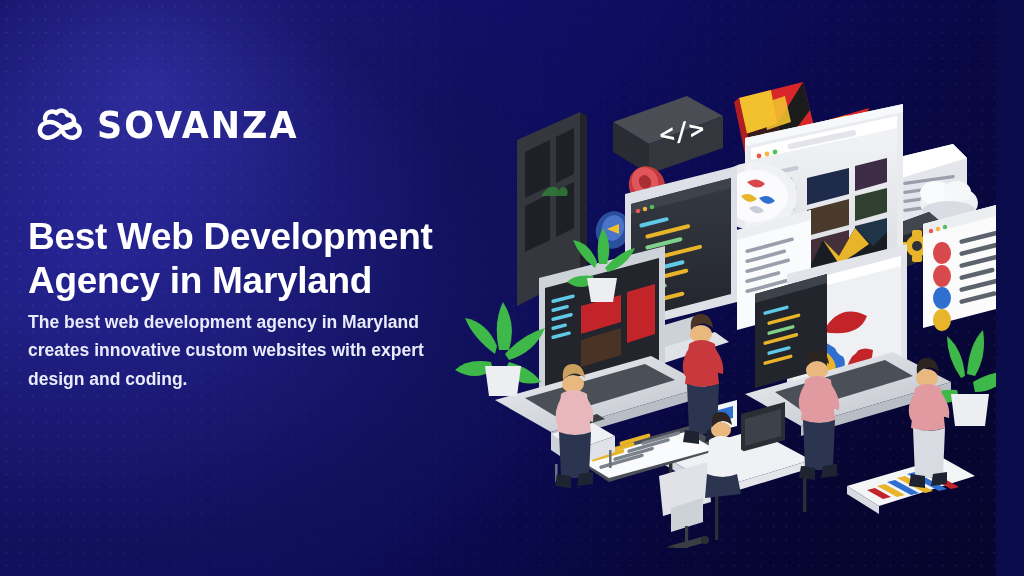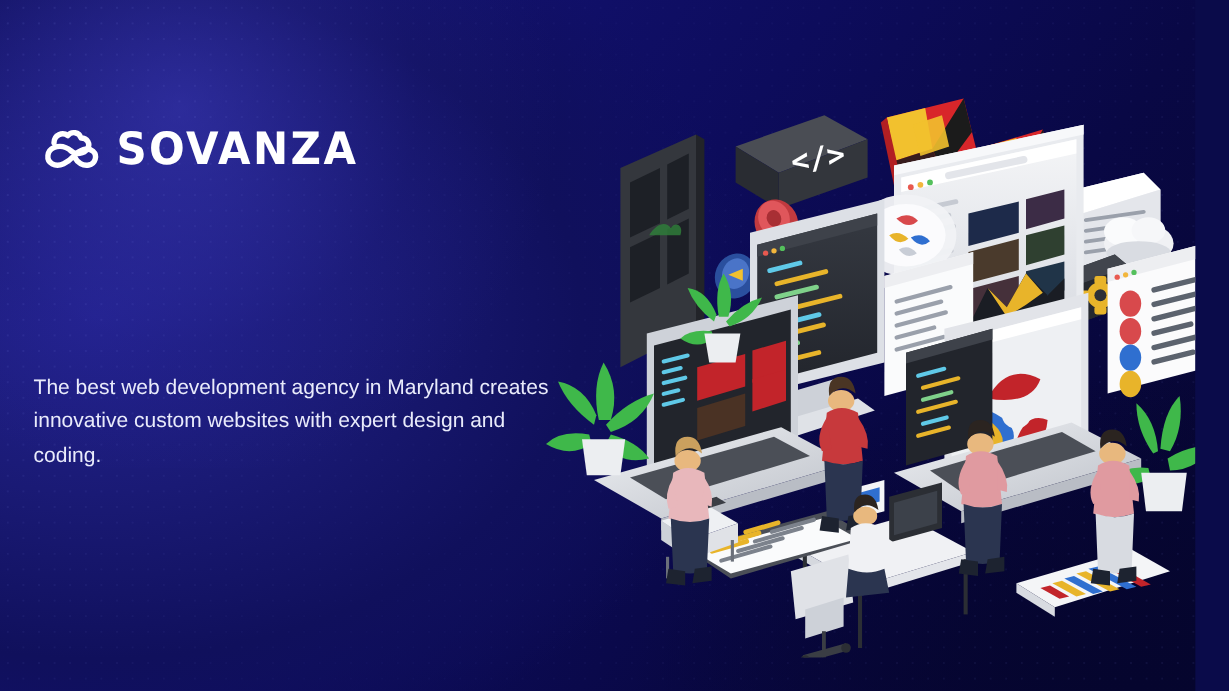--- a/index.html
+++ b/index.html
@@ -48,21 +48,21 @@
 
   .headline {
     position:absolute; left:0; top:215px; width:460px;
     font-size:37px; font-weight:700; line-height:1.18;
     color:#ffffff; letter-spacing:-0.3px;
   }
   .headline .l2 { display:block; }
 
   .subcopy {
     position:absolute; left:0; top:308px; width:448px;
-    font-size:17.5px; font-weight:400; line-height:1.62;
+    font-size:17.5px; font-weight:700; line-height:1.62;
     color:#e9ebfb;
   }
 
   
   .art { position:absolute; left:455px; top:78px; width:569px; height:470px; }
   .art svg { display:block; width:100%; height:100%; }
 </style>
 </head>
 <body>
 
@@ -78,20 +78,24 @@
           <path d="M34 30 C34 17, 48 11, 57 18 C63 10, 76 12, 79 22
                    C90 22, 95 32, 90 40 C84 49, 70 50, 63 44"></path>
           <path d="M63 44 C55 37, 44 34, 34 38 C22 43, 20 59, 31 65
                    C43 72, 58 62, 67 52 C76 42, 90 36, 99 44
                    C107 51, 103 65, 92 67 C82 69, 73 63, 69 55"></path>
         </g>
       </svg>
       <span class="logo-word">SOVANZA</span>
     </div>
 
+    <h1 class="headline">
+      <span>Best Web Development</span>
+      <span class="l2">Agency in Maryland</span>
+    </h1>
 
     <p class="subcopy">The best web development agency in Maryland creates innovative custom websites with expert design and coding.</p>
   </div>
 
   <div class="art">
     <svg viewBox="0 0 569 470">
       <defs>
         <linearGradient id="scr" x1="0" y1="0" x2="0" y2="1">
           <stop offset="0" stop-color="#f4f5f7"></stop>
             <stop offset="1" stop-color="#d6d9e0"></stop>

